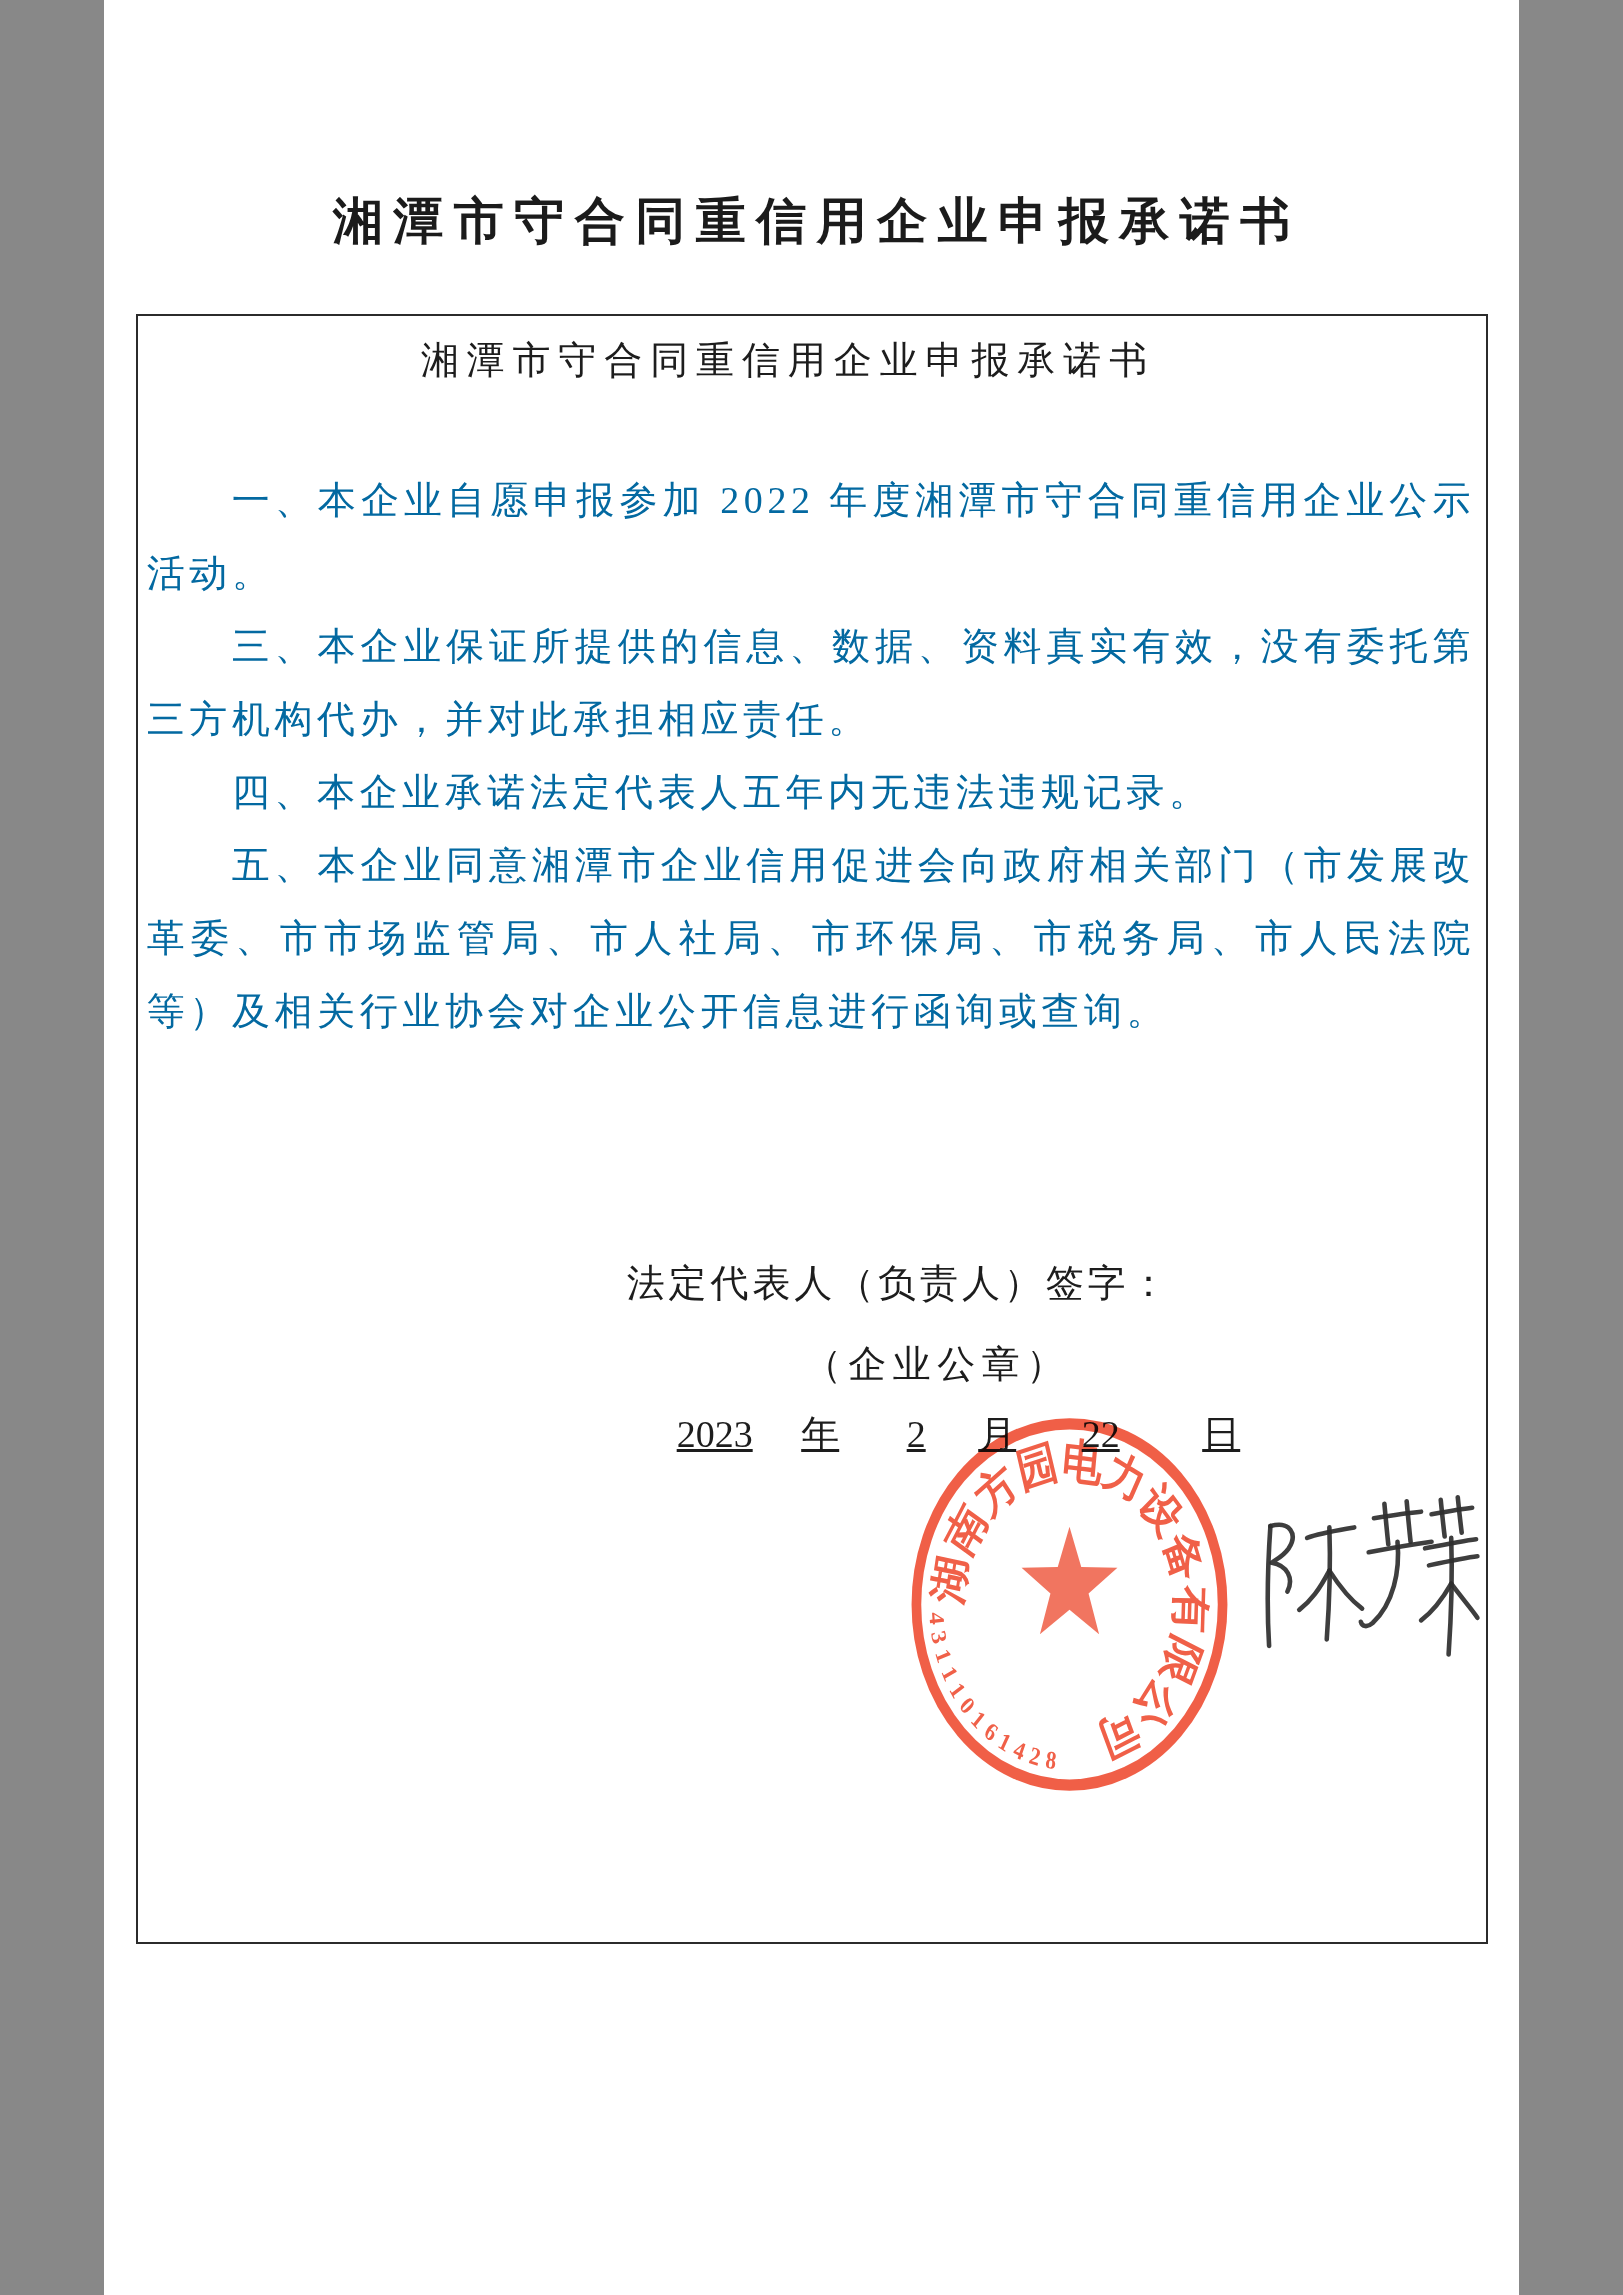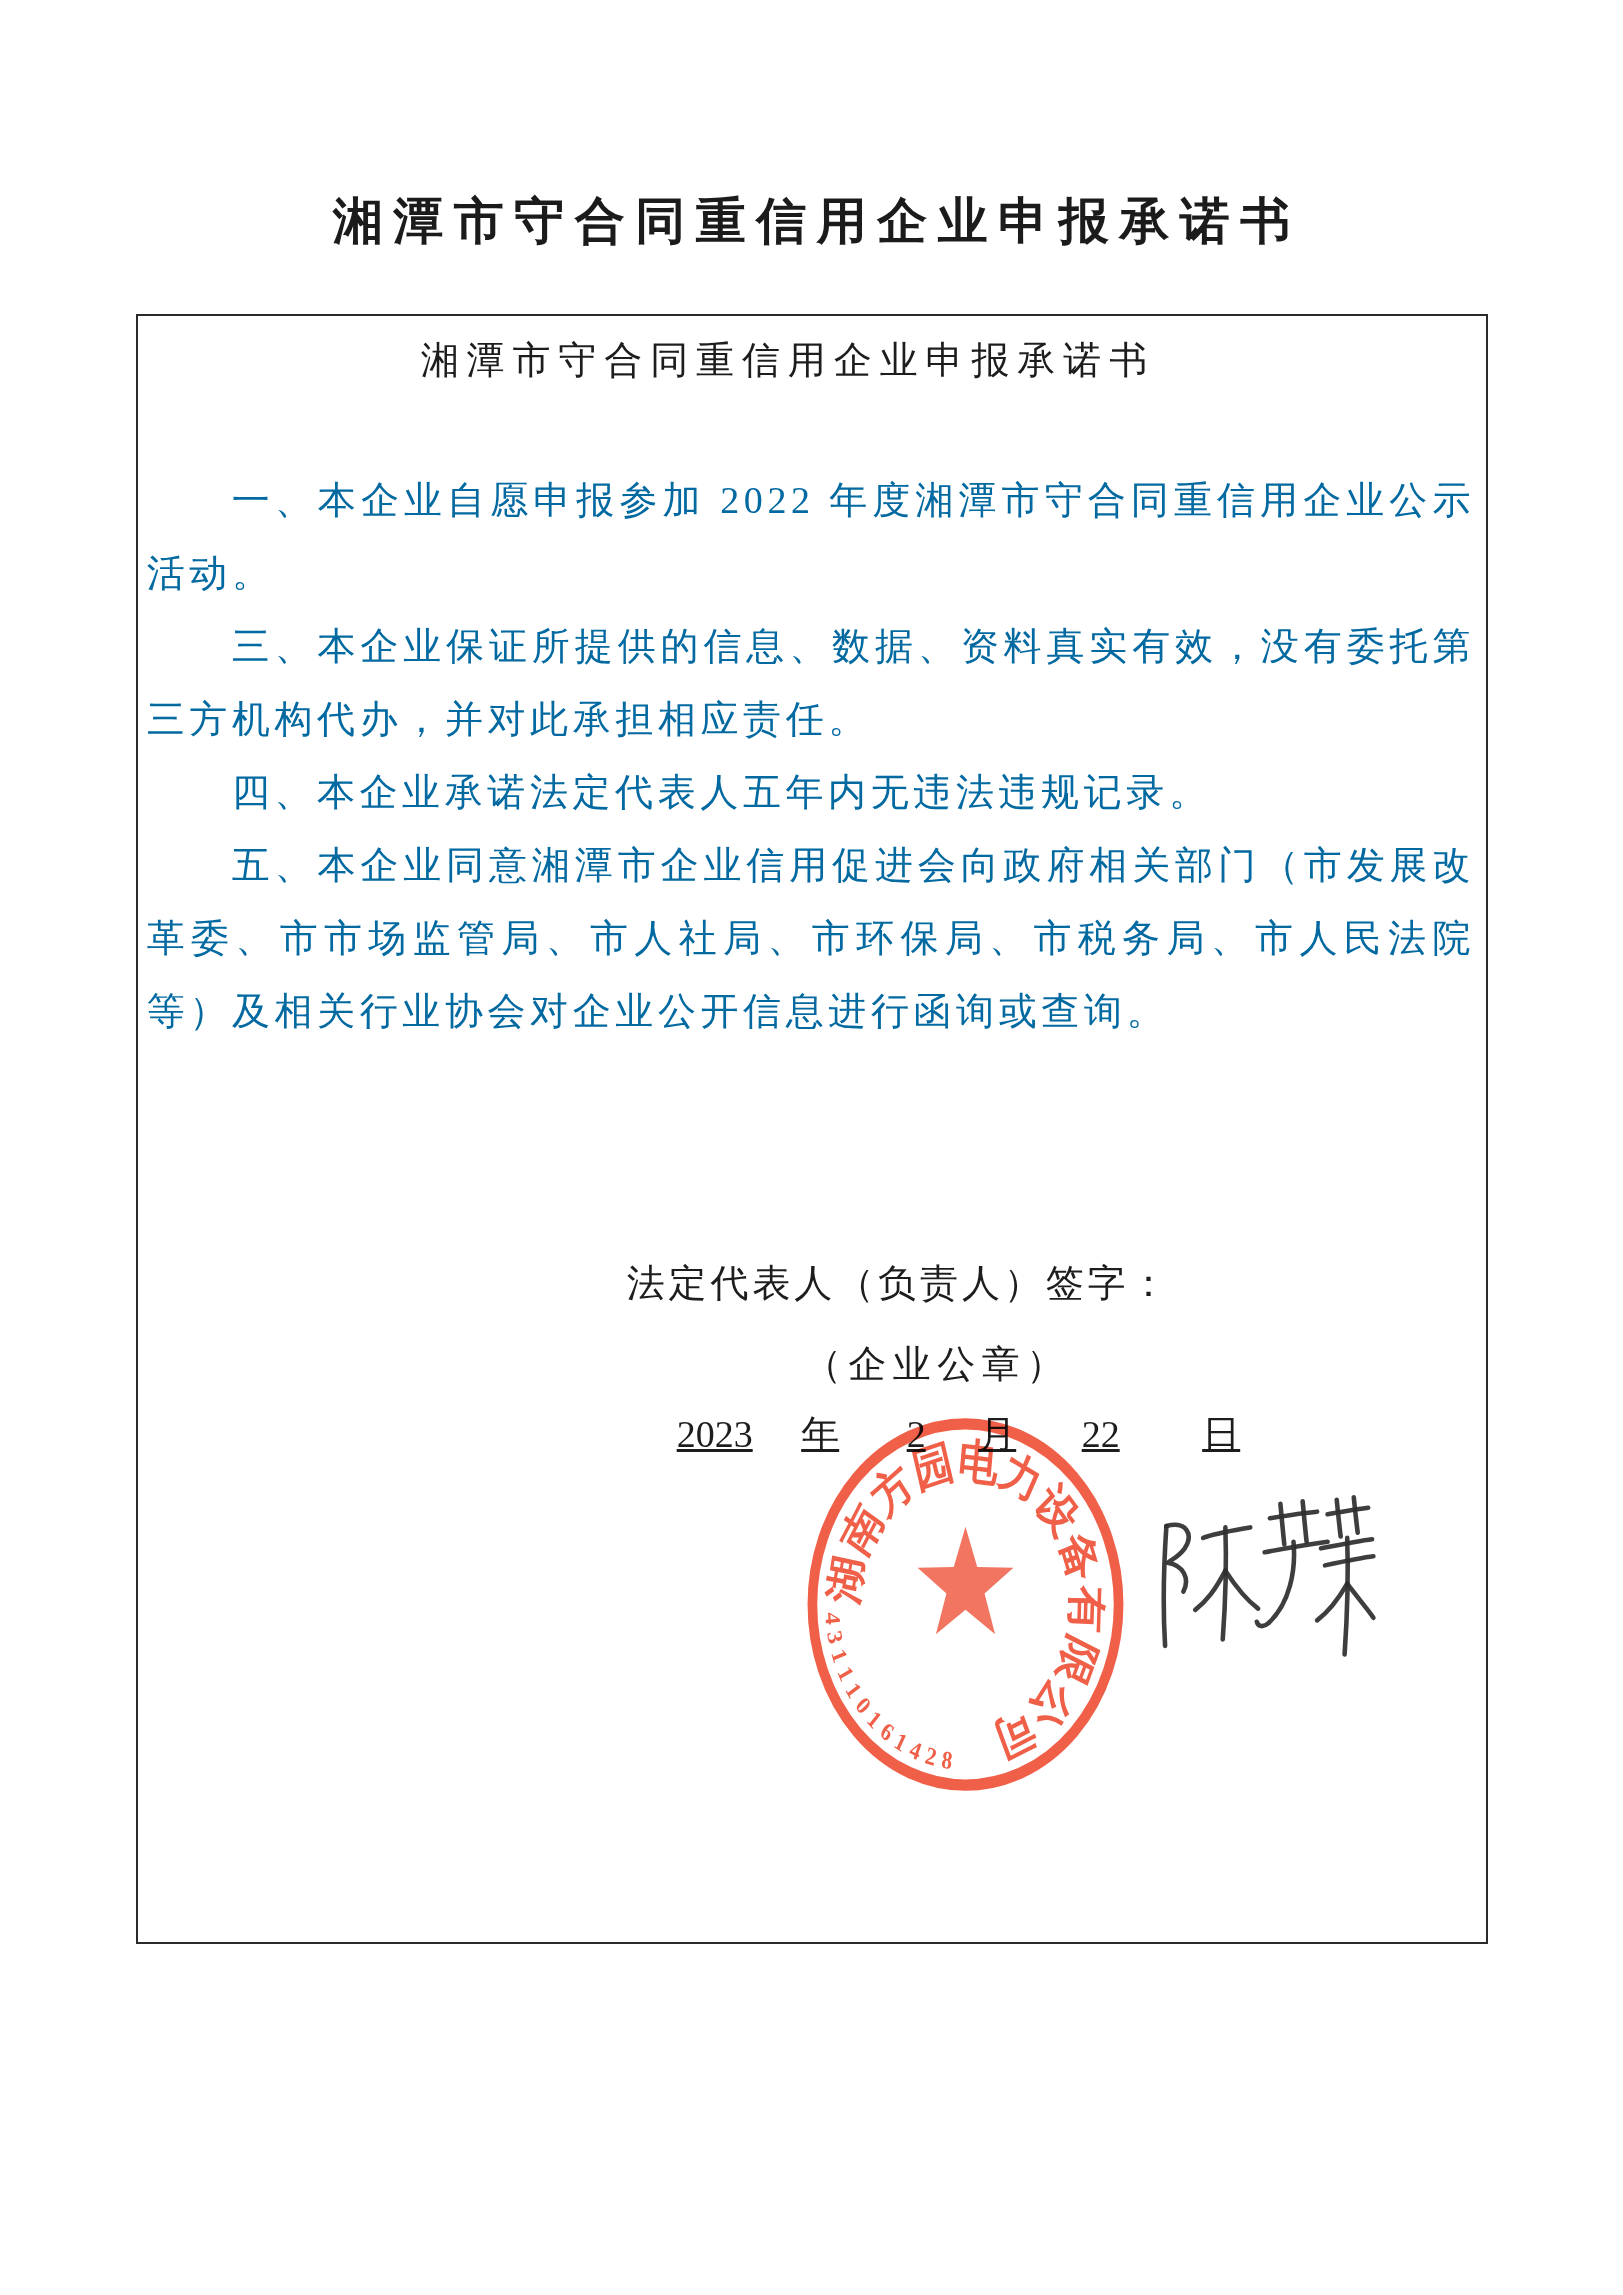--- a/index.html
+++ b/index.html
@@ -1,20 +1,20 @@
 <!DOCTYPE html>
 <html style="--seal-color: #ee4f35;font-size:10.5px"><head>
 <meta charset="utf-8">
 <style>
   :root{ --seal-color:#ee4f35; --ink:#1d1d1d; }
   *{ box-sizing:border-box; }
   html,body{ margin:0; padding:0; background:#888; }
   .page{
     position:relative;
-    width:1623px; height:2295px;
+    width:1415px; height:2295px;
     margin:0 auto;
     background:#ffffff;
     overflow:hidden;
     font-family:"Liberation Serif","DejaVu Serif",serif;
     color:var(--ink);
   }
   
   .main-title{
     margin:193px 0 0 0;
     text-align:center;

